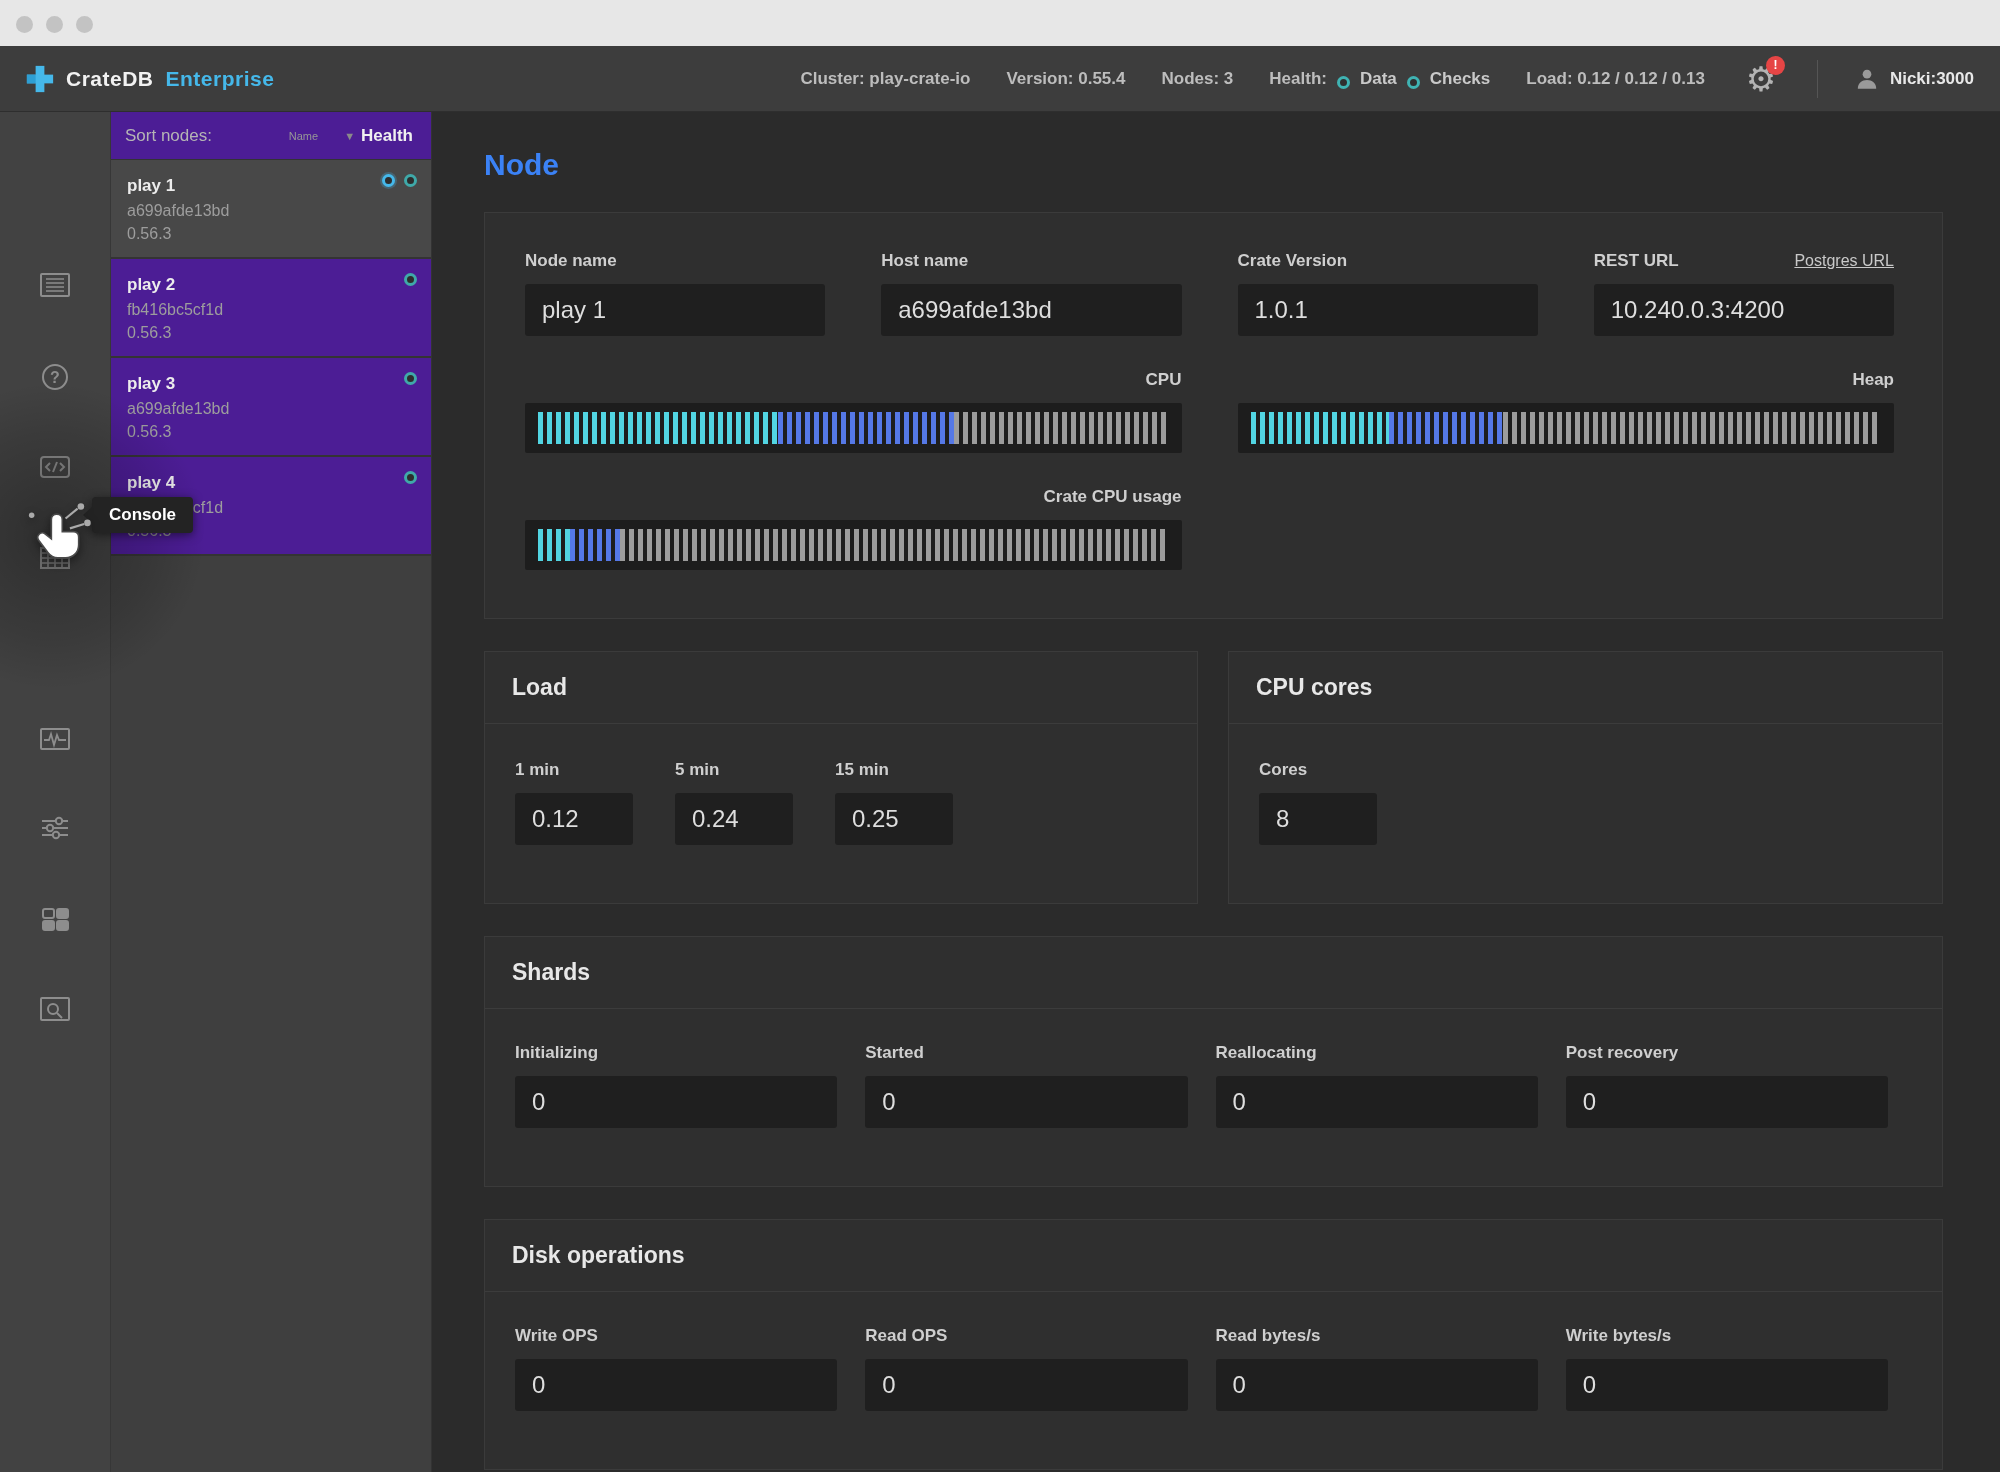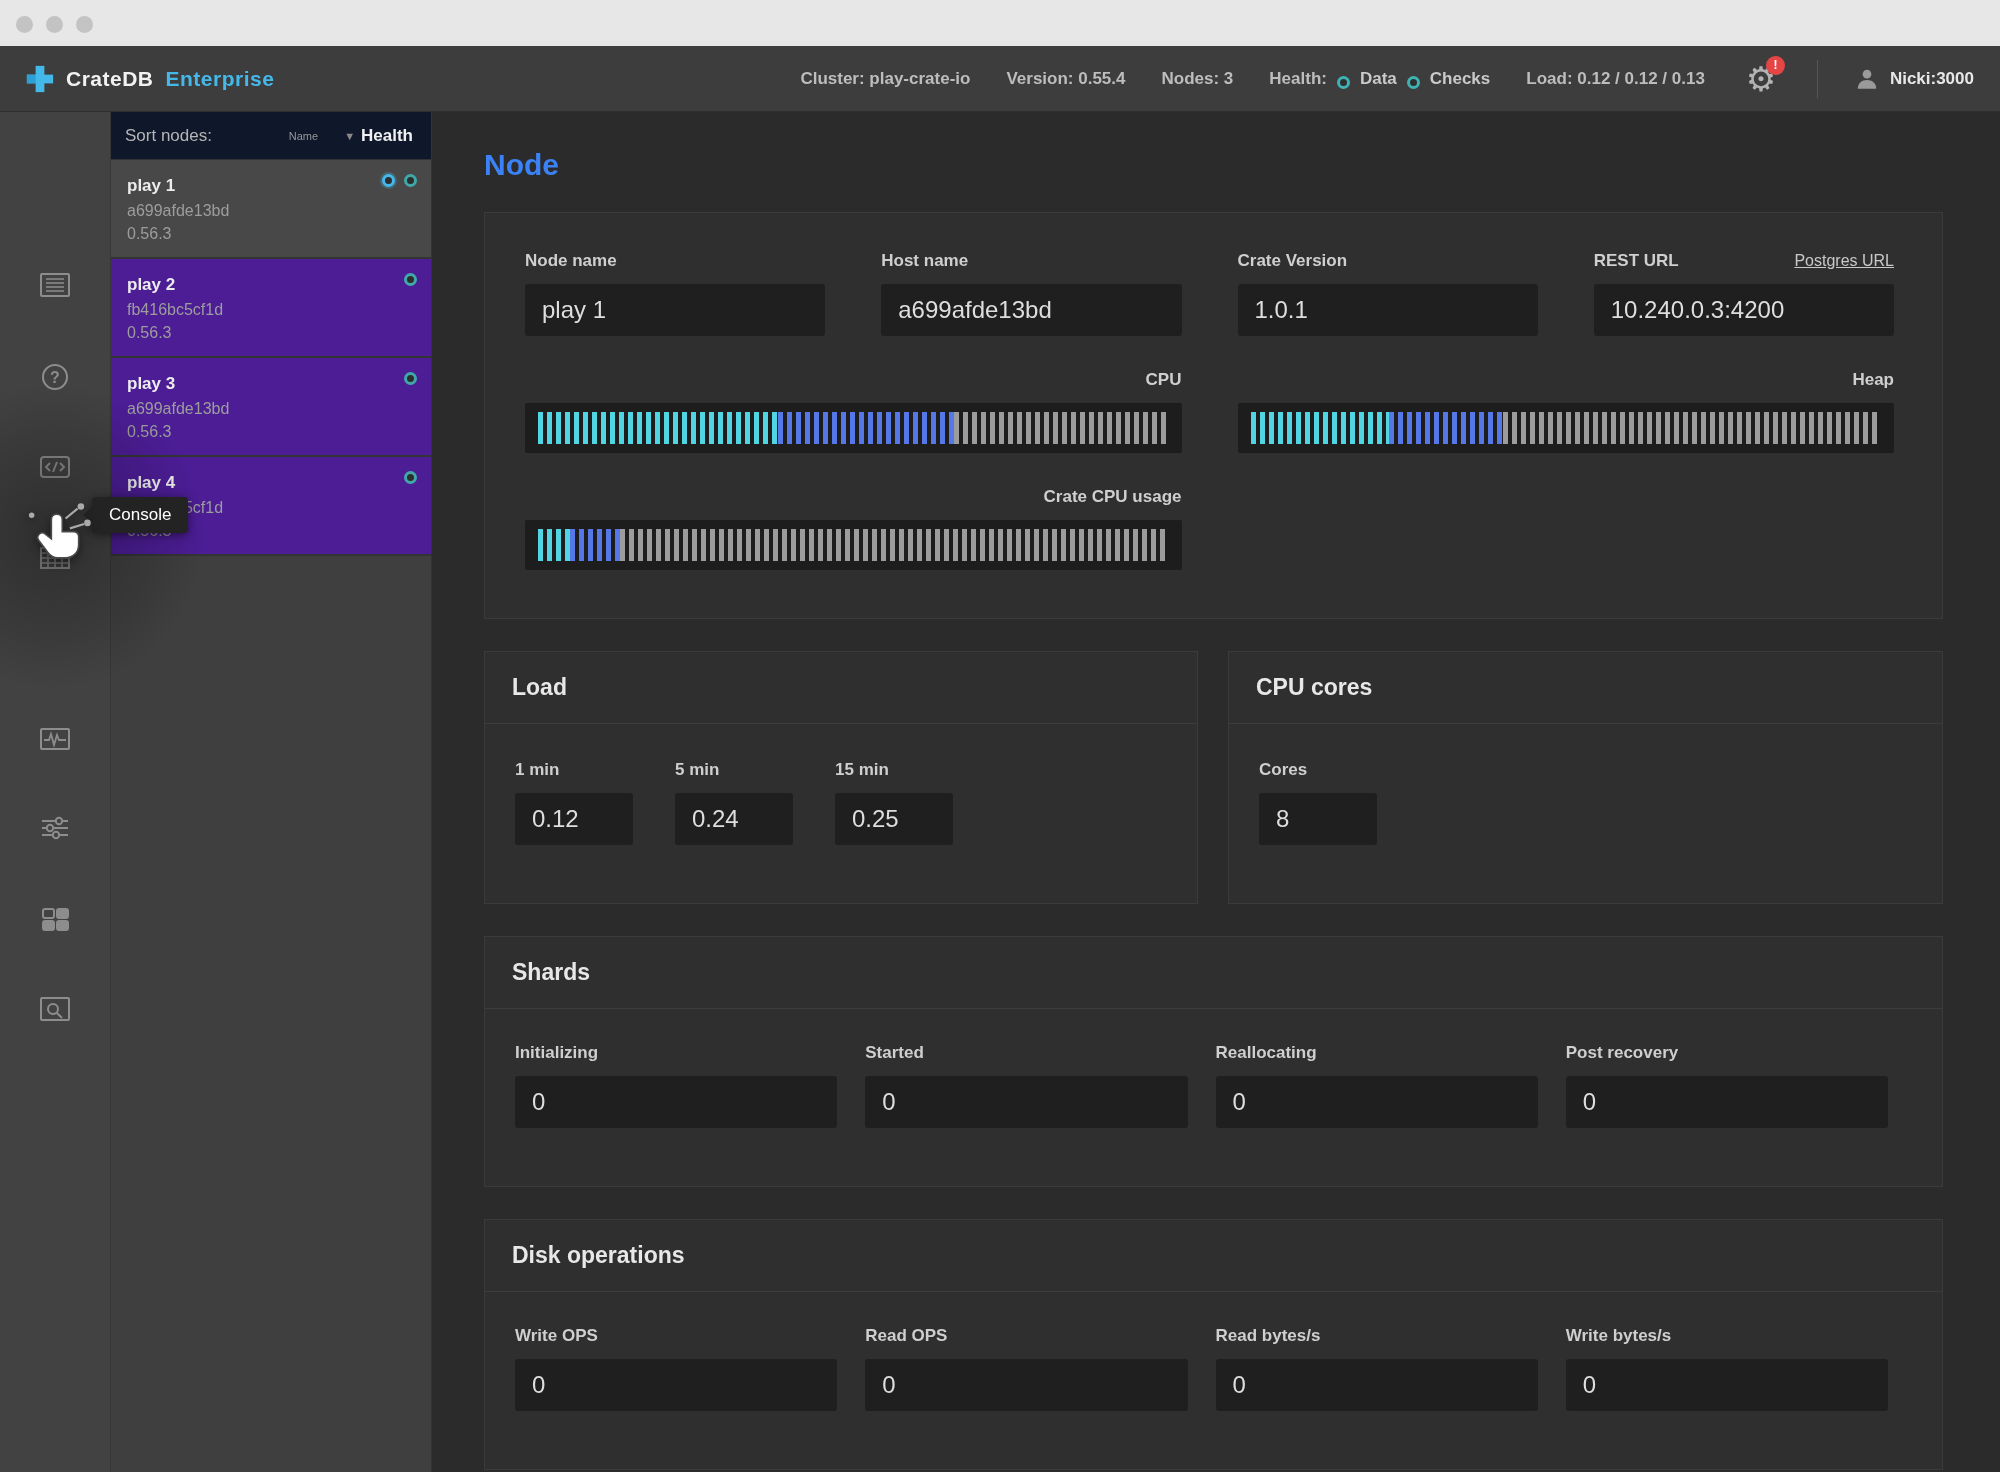--- a/index.html
+++ b/index.html
@@ -35,21 +35,21 @@
   
   .iconbar{position:absolute;top:112px;left:0;bottom:0;width:110px;background:#424242;}
   .icon-slot{position:absolute;left:0;width:110px;height:58px;display:flex;
              align-items:center;justify-content:center;cursor:pointer;}
   .icon-slot svg{stroke:#8d8d8d;fill:none;stroke-width:2;}
 
   
   .nodecol{position:absolute;top:112px;left:110px;bottom:0;width:322px;background:#3f3f3f;
            border-left:1px solid #373737;border-right:1px solid #333;}
   .sort-header{height:48px;display:flex;align-items:center;padding:0 18px 0 14px;
-               border-bottom:1px solid #333;background:#0f172a;}
+               border-bottom:1px solid #333;background:#4c1d95;}
   .sort-label{font-size:17px;color:#b5b5b5;}
   .sort-name{margin-left:auto;font-size:11px;color:#979797;cursor:pointer;}
   .sort-health{margin-left:26px;font-size:17px;font-weight:bold;color:#f0f0f0;cursor:pointer;
                display:flex;align-items:center;gap:6px;}
   .sort-caret{font-size:11px;color:#8a8a8a;}
   .node-row{position:relative;padding:16px 18px 14px 16px;border-bottom:2px solid #343434;
             background:#4c1d95;cursor:pointer;}
   .node-row.selected{background:#484848;}
   .node-name{font-size:17px;font-weight:bold;color:#ececec;margin-bottom:6px;}
   .node-host{font-size:16px;color:#9d9d9d;margin-bottom:5px;}
@@ -87,21 +87,21 @@
   .small-field .field-value{min-width:118px;min-height:52px;}
   .grid4{display:grid;grid-template-columns:repeat(4,1fr);column-gap:28px;
          padding:34px 54px 58px 30px;}
   .mt32{margin-top:32px;}
 
   
   .cursor-glow{position:absolute;left:-108px;top:376px;width:320px;height:320px;border-radius:50%;
                background:radial-gradient(circle,rgba(0,0,0,.30) 0%,rgba(0,0,0,.12) 45%,transparent 68%);
                pointer-events:none;}
   .tooltip{position:absolute;left:92px;top:497px;background:#232323;color:#fff;
-           font-size:17px;font-weight:normal;padding:8px 17px;border-radius:4px;
+           font-size:17px;font-weight:bold;padding:8px 17px;border-radius:4px;
            box-shadow:0 2px 10px rgba(0,0,0,.5);}
   .tooltip:before{content:"";position:absolute;left:-9px;top:10px;border-top:8px solid transparent;
                   border-bottom:8px solid transparent;border-right:9px solid #232323;}
   .hand-cursor{position:absolute;left:24px;top:500px;width:70px;height:72px;
                filter:drop-shadow(0 3px 5px rgba(0,0,0,.45));pointer-events:none;}
 </style>
 </head>
 <body>
 
 <div class="screen">

